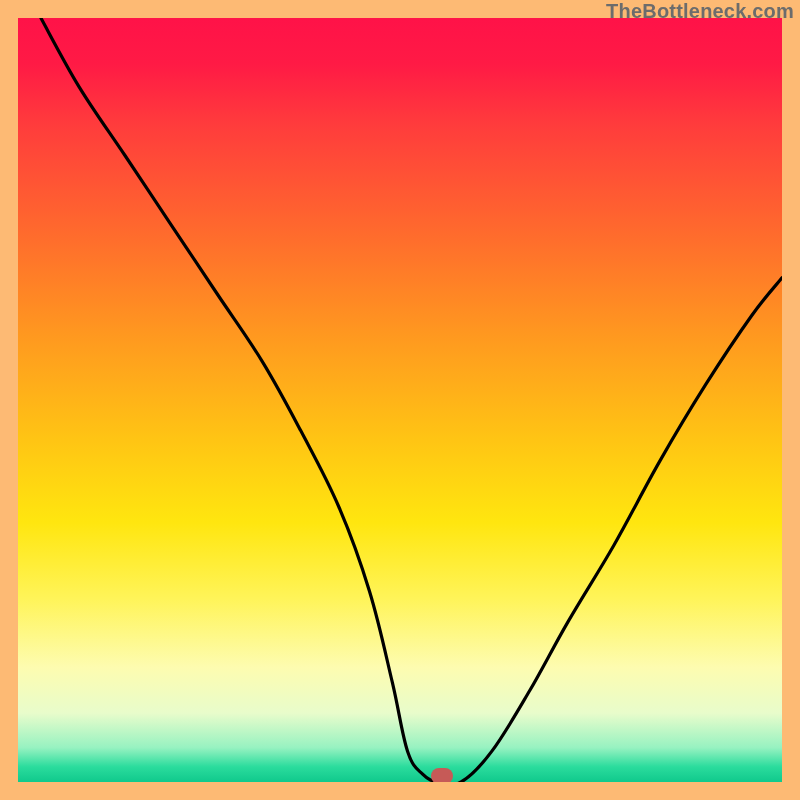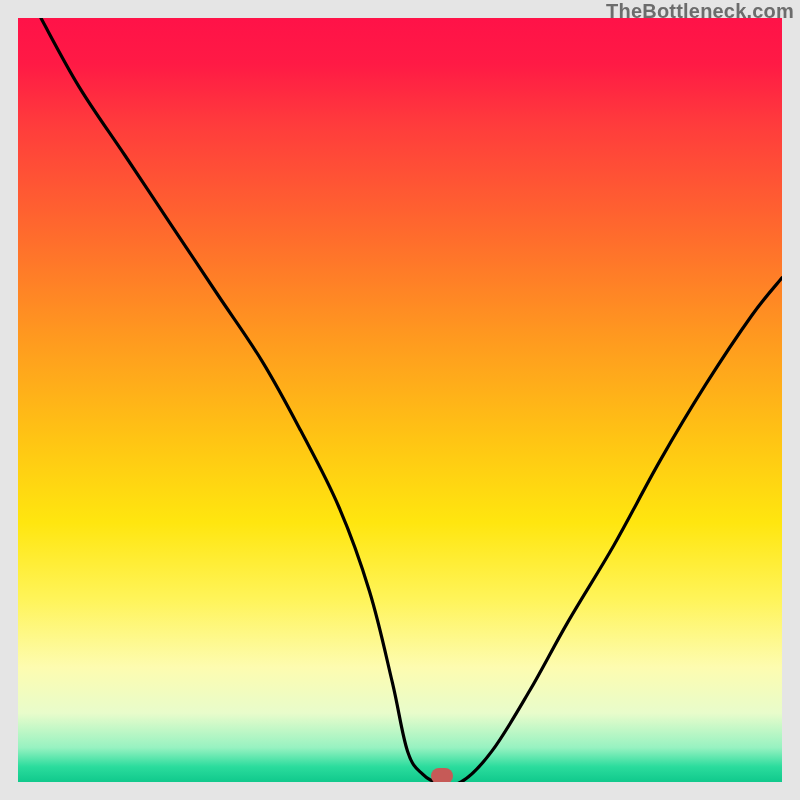--- a/index.html
+++ b/index.html
@@ -7,21 +7,21 @@
     padding: 0;
     width: 800px;
     height: 800px;
     background: #000;
     overflow: hidden;
   }
   .stage {
     position: relative;
     width: 800px;
     height: 800px;
-    background: #e5e5e5;
+    background: #fdba74;
   }
   .plot {
     position: absolute;
     left: 18px;
     top: 18px;
     width: 764px;
     height: 764px;
     overflow: hidden;
   }
   .gradient {

